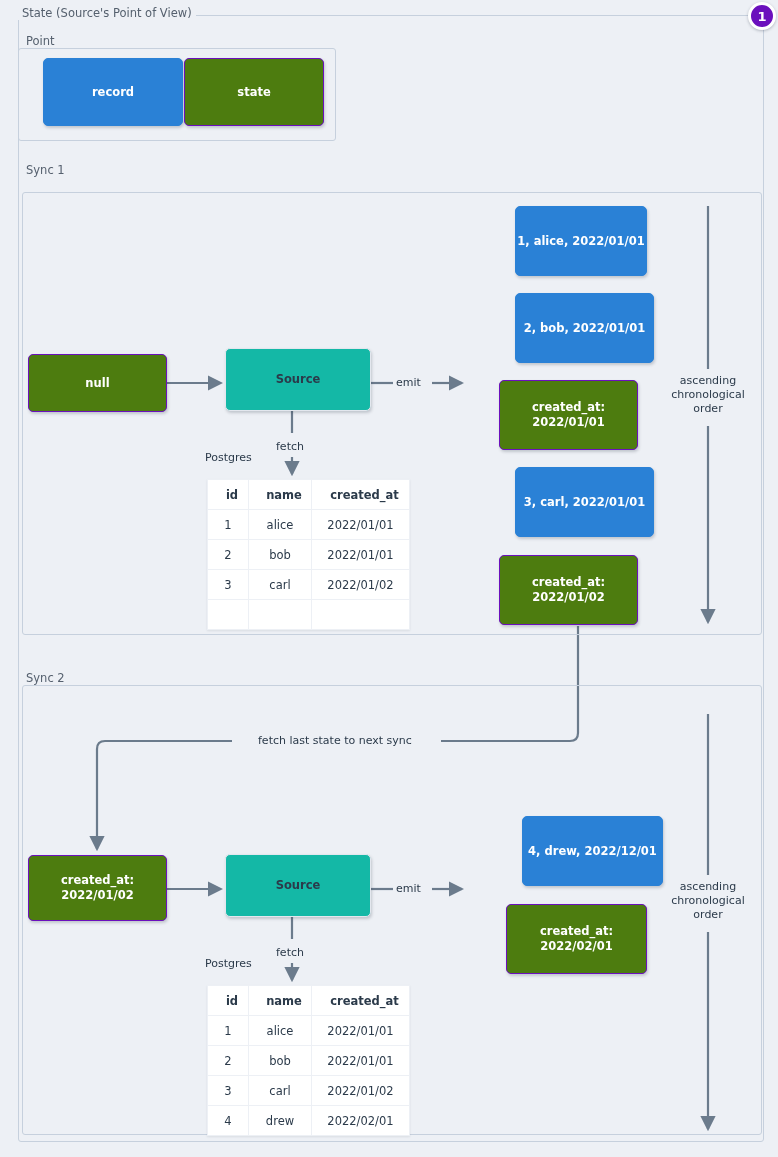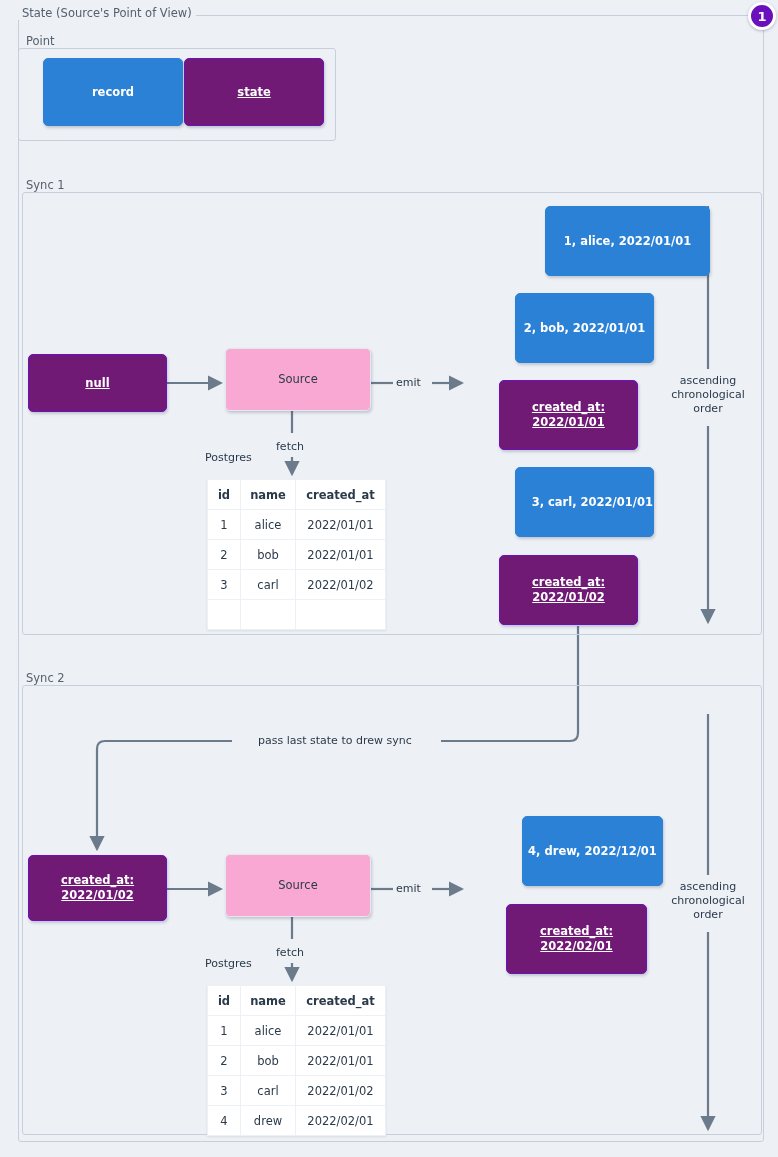--- a/index.html
+++ b/index.html
@@ -48,51 +48,50 @@
     box-shadow: 1px 2px 3px rgba(40,50,70,0.22);
   }
   .node.record {
     background: #2a81d6;
     color: #ffffff;
     font-weight: bold;
     border: 1px solid #2a81d6;
     margin-left: 16px;
   }
   .node.state {
-    background: #701a75;
+    background: #4d7c0f;
     color: #ffffff;
     font-weight: bold;
     border: 1px solid #6b10bd;
-    text-decoration: underline;
   }
   .node.plain {
-    background: #f9a8d4;
+    background: #14b8a6;
     color: #2b3a4a;
     border: 1px solid #e3e7ee;
-    font-weight: normal;
+    font-weight: bold;
   }
 
   
   .db-table {
     position: absolute;
     border-collapse: collapse;
     background: #ffffff;
     font-size: 11.5px;
     box-shadow: 0 1px 2px rgba(40,50,70,0.10);
   }
   .db-table th, .db-table td {
     border: 1px solid #edf0f5;
     padding: 0;
     height: 29px;
     text-align: center;
     color: #2b3a4a;
     font-weight: normal;
     white-space: nowrap;
   }
-  .db-table th { font-weight: bold; }
+  .db-table th { font-weight: bold; padding-left: 8px; }
   .db-table .c-id { width: 32px; }
   .db-table .c-name { width: 54px; }
   .db-table .c-created { width: 89px; }
 
   
   .ftext {
     position: absolute;
     font-size: 11px;
     line-height: 14px;
     color: #2b3a4a;
@@ -168,21 +167,21 @@
 <div class="group-label" style="left:22px; top:34px;">Point</div>
 
 <div class="node record" style="left:27px; top:58px; width:140px; height:68px;">
   <span>record</span>
 </div>
 <div class="node state" style="left:184px; top:58px; width:140px; height:68px;">
   <span>state</span>
 </div>
 
 <div class="group" style="left:22px; top:192px; width:740px; height:443px;"></div>
-<div class="group-label" style="left:22px; top:178px;text-align:center;">Sync 1</div>
+<div class="group-label" style="left:22px; top:163px;text-align:center;">Sync 1</div>
 
 <div class="node state" style="left:28px; top:354px; width:139px; height:58px;">
   <span>null</span>
 </div>
 
 <div class="node plain" style="left:225px; top:348px; width:146px; height:63px;">
   <span>Source</span>
 </div>
 
 <div class="ftext" style="left:396px; top:376px;">emit</div>
@@ -214,41 +213,41 @@
       <td class="c-created">2022/01/02</td>
     </tr>
     <tr>
       <td class="c-id">&nbsp;</td>
       <td class="c-name">&nbsp;</td>
       <td class="c-created">&nbsp;</td>
     </tr>
   </tbody>
 </table>
 
-<div class="node record" style="left:529px; top:206px; width:165px; height:70px;text-align:center;">
+<div class="node record" style="left:499px; top:206px; width:132px; height:70px;text-align:center;">
   <span>1, alice, 2022/01/01</span>
 </div>
 <div class="node record" style="left:499px; top:293px; width:139px; height:70px;">
   <span>2, bob, 2022/01/01</span>
 </div>
 <div class="node state" style="left:499px; top:380px; width:139px; height:70px; flex-direction:column;">
   <span>created_at:</span>
   <span>2022/01/01</span>
 </div>
-<div class="node record" style="left:499px; top:467px; width:139px; height:70px;justify-content:flex-end;">
+<div class="node record" style="left:499px; top:467px; width:139px; height:70px;">
   <span>3, carl, 2022/01/01</span>
 </div>
 <div class="node state" style="left:499px; top:555px; width:139px; height:70px; flex-direction:column;">
   <span>created_at:</span>
   <span>2022/01/02</span>
 </div>
 
 <div class="ftext multi" style="left:667px; top:374px; width:82px;">ascending chronological order</div>
 
-<div class="ftext" style="left:258px; top:734px;">pass last state to drew sync</div>
+<div class="ftext" style="left:258px; top:734px;">fetch last state to next sync</div>
 
 <div class="group" style="left:22px; top:685px; width:740px; height:450px;"></div>
 <div class="group-label" style="left:22px; top:671px;">Sync 2</div>
 
 <div class="node state" style="left:28px; top:855px; width:139px; height:66px; flex-direction:column;">
   <span>created_at:</span>
   <span>2022/01/02</span>
 </div>
 
 <div class="node plain" style="left:225px; top:854px; width:146px; height:63px;">

